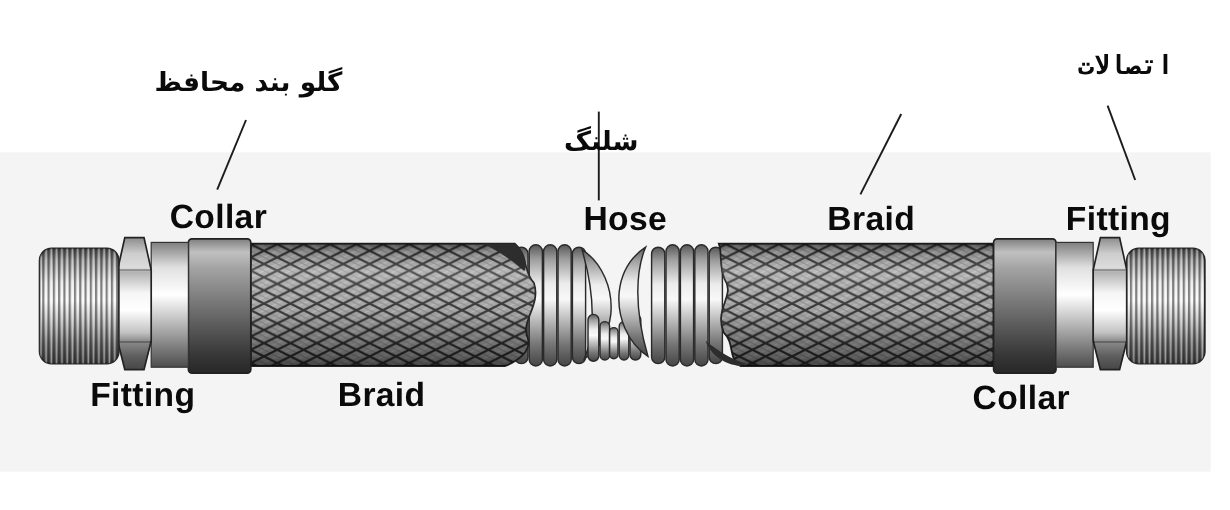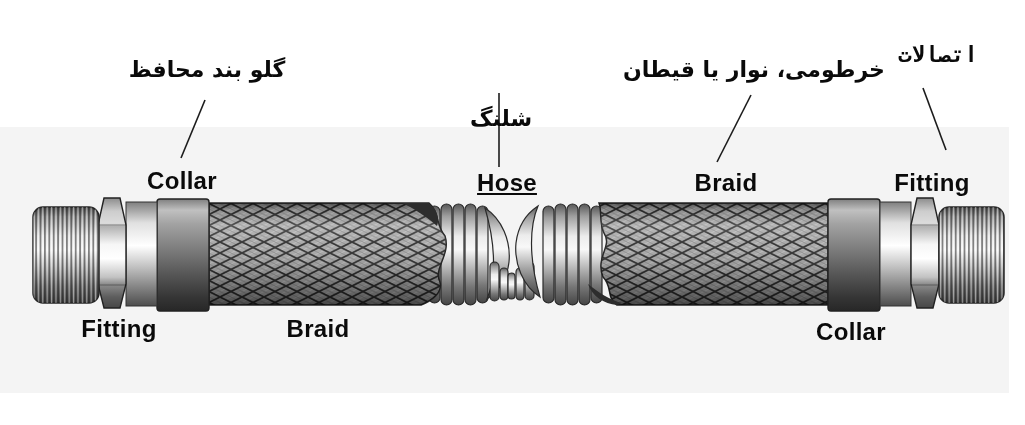--- a/index.html
+++ b/index.html
@@ -12,21 +12,21 @@
   .band {
     position:absolute; left:0; top:127px; width:1025px; height:266px;
     background:var(--band,#f4f4f4);
   }
   svg.hose { position:absolute; left:0; top:0; }
   .lbl {
     position:absolute; transform:translate(-50%,-50%);
     font-weight:700; color:var(--text,#0a0a0a); white-space:nowrap;
     line-height:1;
   }
-  .lbl.en { font-size:24px; font-family:"Liberation Sans", sans-serif; letter-spacing:0.3px; }
+  .lbl.en { font-size:28px; font-family:"Liberation Sans", sans-serif; letter-spacing:0.3px; }
   .lbl.fa { font-size:22px; font-family:"DejaVu Sans", sans-serif; direction:rtl; }
   .leader { stroke:var(--line,#1c1c1c); stroke-width:1.6; }
 </style>
 </head>
 <body>
 
 <div class="stage">
 
   <div class="band"></div>
 
@@ -176,25 +176,24 @@
     <g>
       <line class="leader" x1="205" y1="100" x2="181" y2="158"></line>
       <line class="leader" x1="499" y1="93" x2="499" y2="167"></line>
       <line class="leader" x1="751" y1="95" x2="717" y2="162"></line>
       <line class="leader" x1="923" y1="88" x2="946" y2="150"></line>
     </g>
   </svg>
 
   <div class="lbl fa" style="left:207px; top:70px;">گلو بند محافظ</div>
   <div class="lbl fa" style="left:501px; top:73px;margin-top:46px;">شلنگ</div>
-  <div class="lbl fa" style="left:754px; top:70px;">خرطومی، نوار یا قیطان</div>
   <div class="lbl fa" style="left:938px; top:57px;font-family:Liberation Mono, monospace;">اتصالات</div>
 
   <div class="lbl en" style="left:182px; top:181px;">Collar</div>
-  <div class="lbl en" style="left:507px; top:183px;text-decoration:underline;">Hose</div>
+  <div class="lbl en" style="left:521px; top:183px;">Hose</div>
   <div class="lbl en" style="left:726px; top:183px;">Braid</div>
   <div class="lbl en" style="left:932px; top:183px;">Fitting</div>
 
   <div class="lbl en" style="left:119px; top:329px;">Fitting</div>
   <div class="lbl en" style="left:318px; top:329px;">Braid</div>
   <div class="lbl en" style="left:851px; top:332px;">Collar</div>
 
 </div>
 
 </body></html>

